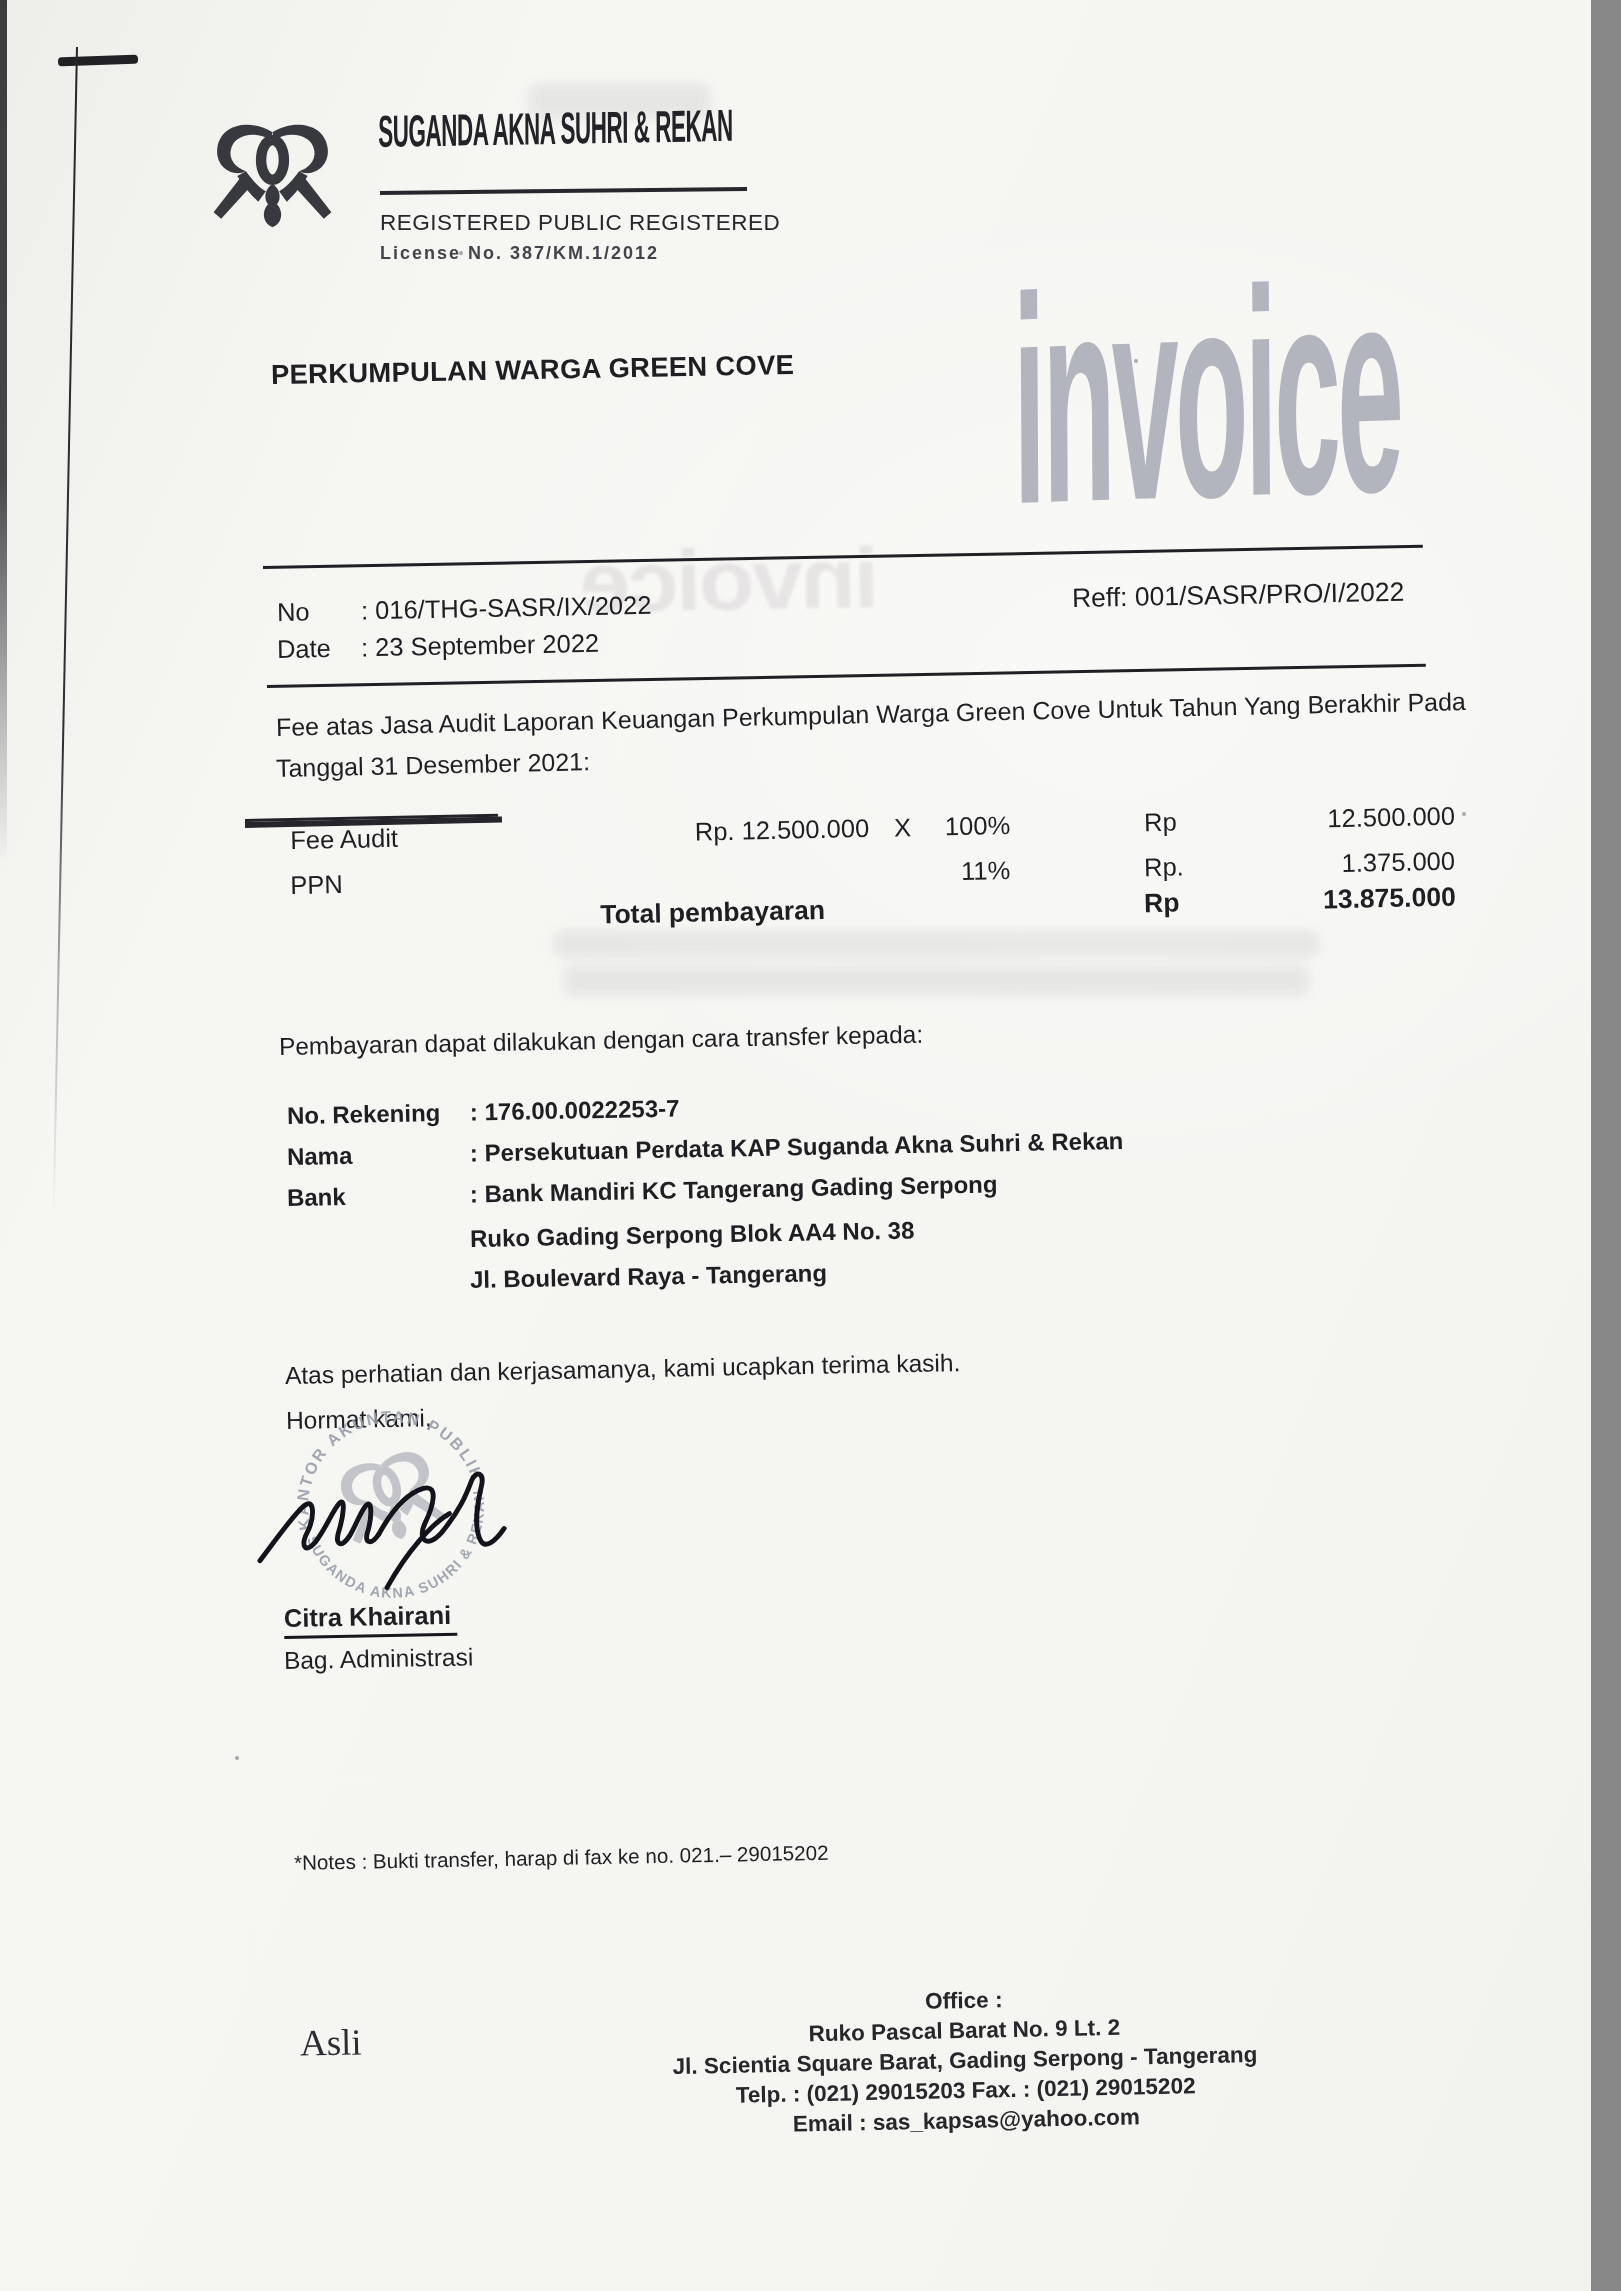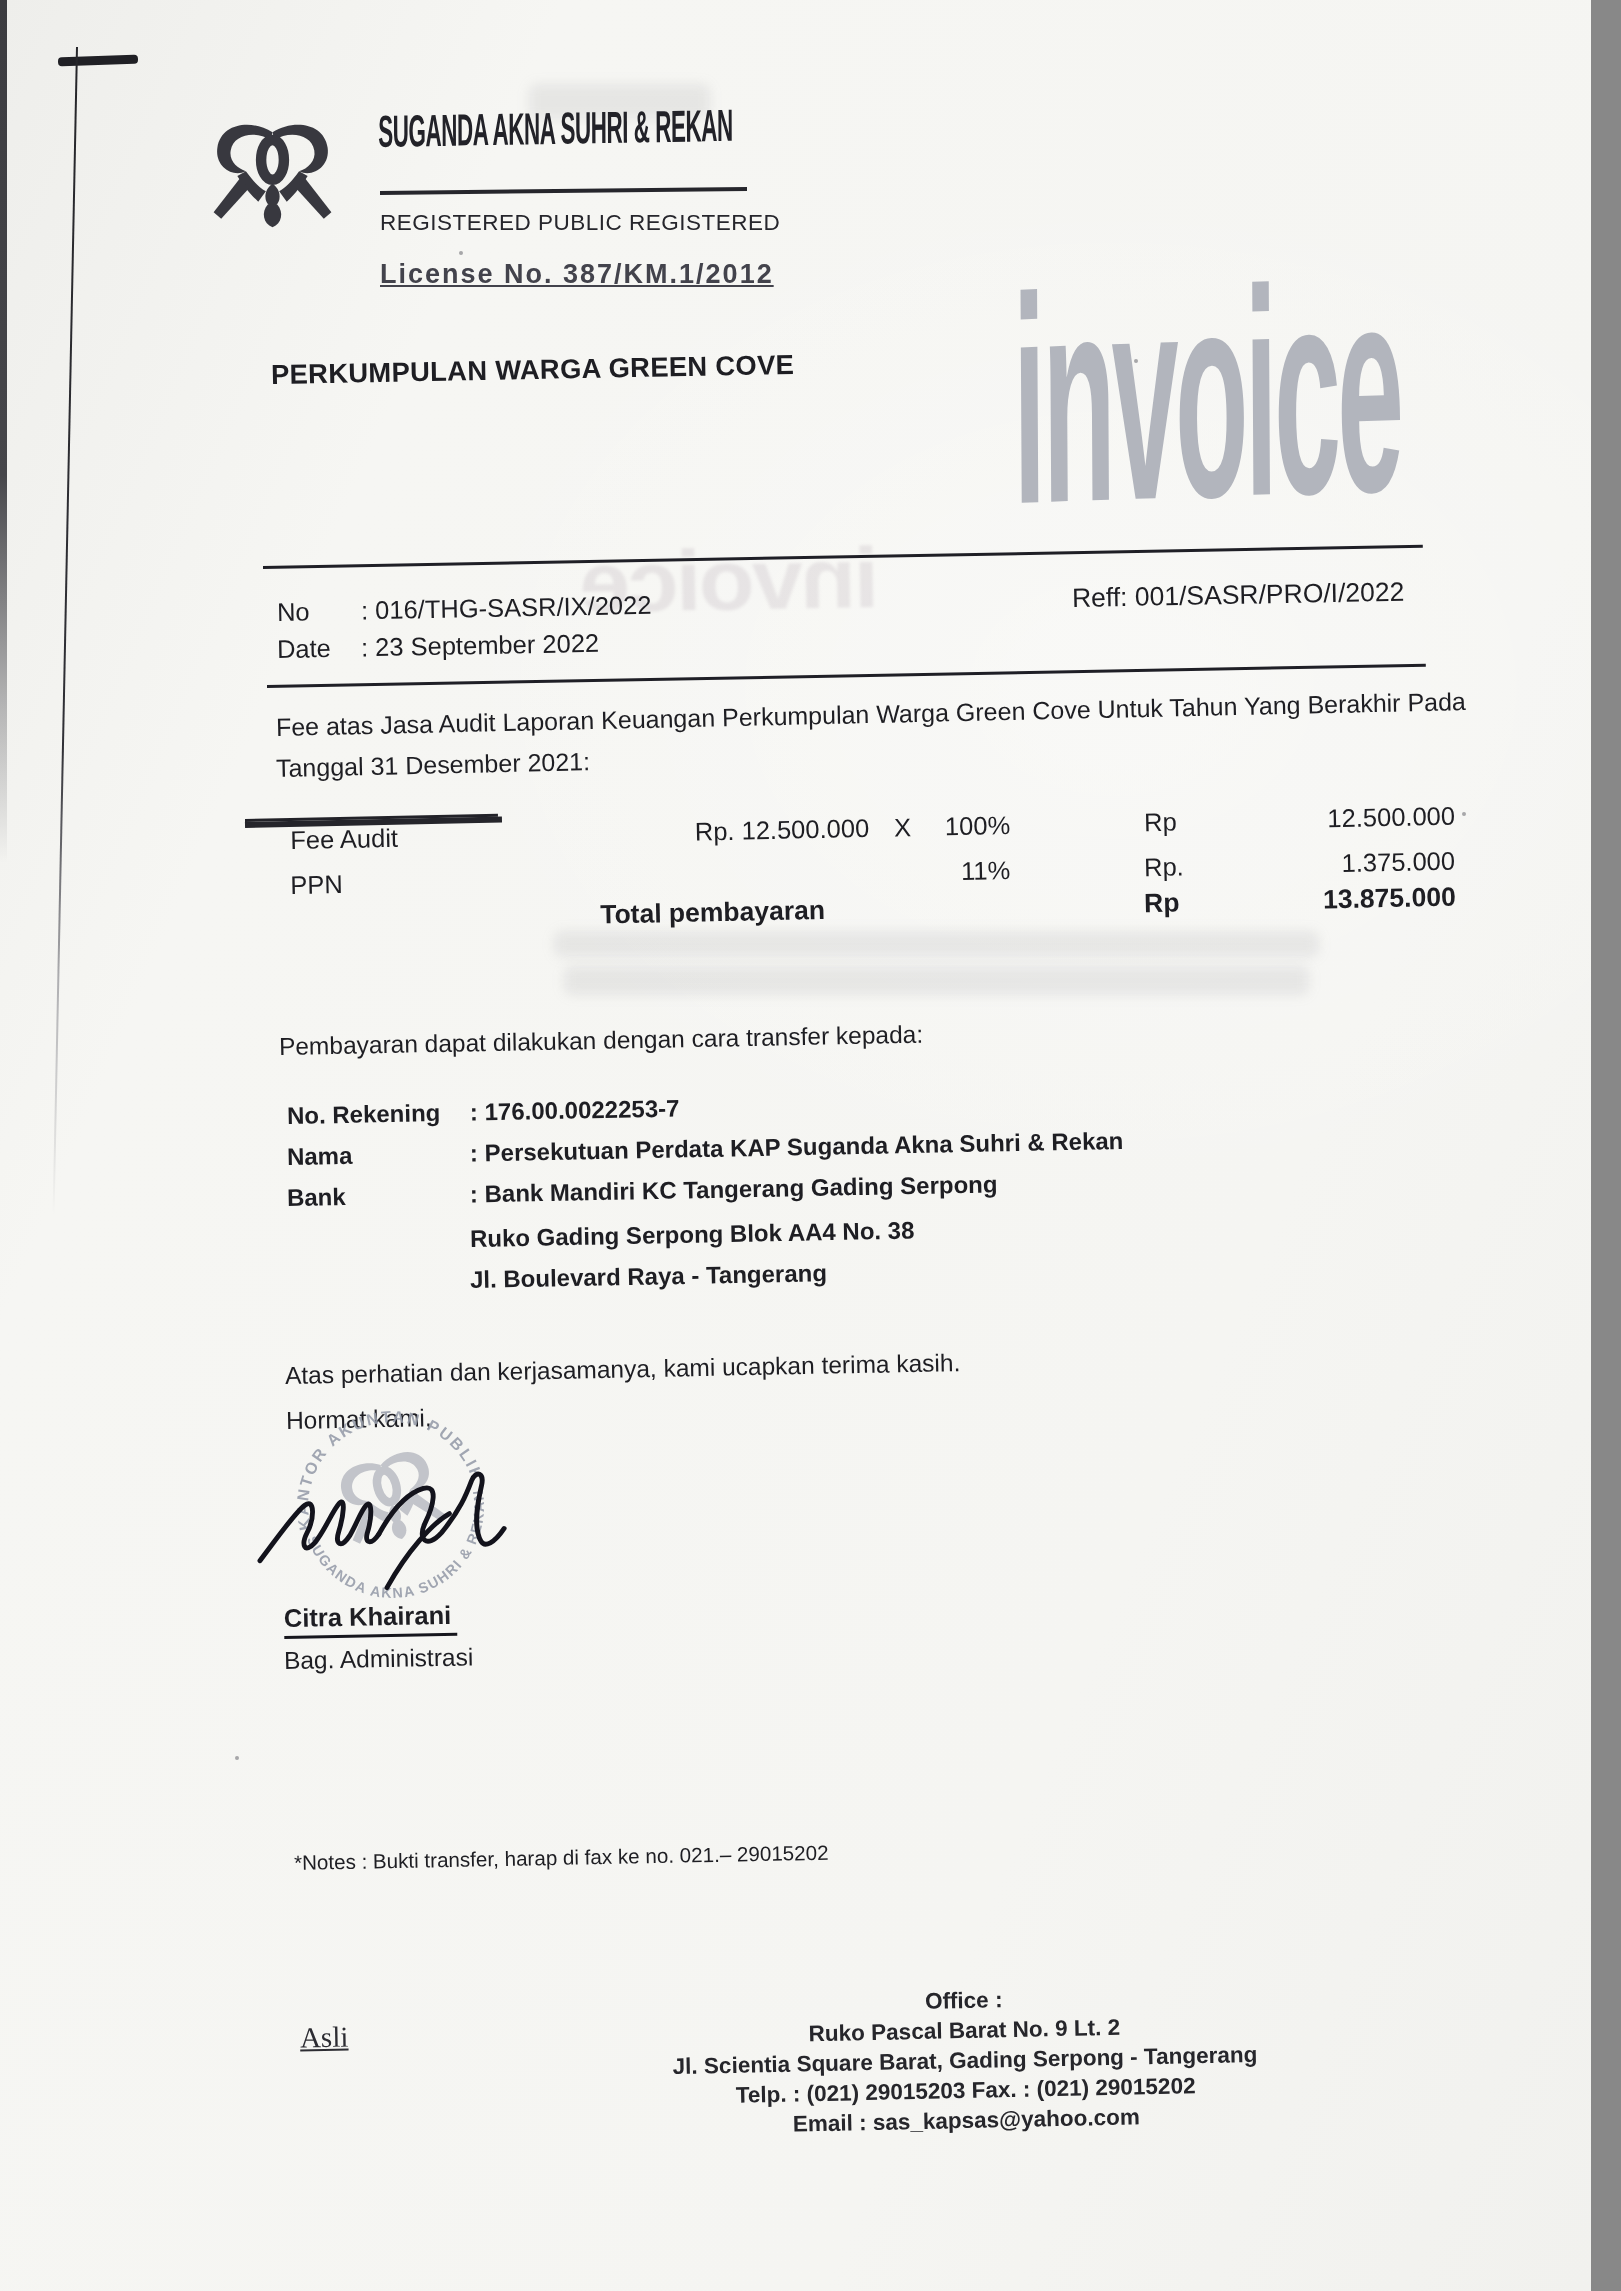--- a/index.html
+++ b/index.html
@@ -24,21 +24,21 @@
     background:linear-gradient(#26262a 0%, #303036 60%, rgba(90,90,100,.45) 80%, rgba(120,120,130,0) 100%);}
   .ghost-blob{filter:blur(5.9px); background:rgba(135,135,140,0.14); border-radius:7.8px;}
   .speck{width:3.9px;height:3.9px;border-radius:50%;background:rgba(70,70,80,.45);}
 
   
   .logo{left:206px;top:112px;width:133px;height:129px;color:#38383f;}
   .company-name{left:378px;top:106px;font-size:45px;font-weight:700;letter-spacing:-1px;
     transform:scaleX(.5) rotate(-0.5deg);transform-origin:0 0;white-space:nowrap;color:#222228;}
   .company-rule{left:380px;top:189px;width:367px;height:3.9px;background:#26262c;transform:rotate(-0.6deg);}
   .subtitle{left:380px;top:210px;font-size:22.5px;letter-spacing:0.5px;white-space:nowrap;color:#26262c;}
-  .license{left:380px;top:259px;font-size:27px;font-weight:700;letter-spacing:2px;color:#43434c;white-space:nowrap;text-decoration:underline;}
+  .license{left:380px;top:243px;font-size:18px;font-weight:700;letter-spacing:2px;color:#43434c;white-space:nowrap;}
 
   .recipient{left:271px;top:359px;font-size:27.4px;font-weight:700;letter-spacing:0.3px;white-space:nowrap;}
 
   
   .watermark{left:1012px;top:272px;font-size:294px;font-weight:700;line-height:.88;letter-spacing:-9.8px;
     color:#b2b5bd;transform:scaleX(.41) rotate(-0.8deg);transform-origin:0 0;white-space:nowrap;}
   .ghost-wm{left:878px;top:529px;font-size:147px;font-weight:700;letter-spacing:-3.9px;
     color:rgba(150,132,148,.9);opacity:.18;filter:blur(2.9px);
     transform:scale(-0.62,0.58) rotate(1deg);transform-origin:0 0;white-space:nowrap;}
 
@@ -91,22 +91,22 @@
   .sig path{stroke:#13131c;stroke-width:5.5;fill:none;stroke-linecap:round;stroke-linejoin:round;}
   .sig-name{left:284px;top:1604px;font-size:25.5px;font-weight:700;border-bottom:3.9px solid #17171d;
     padding:0 5.9px 2.9px 0;white-space:nowrap;}
   .sig-title{left:284px;top:1647px;font-size:24.5px;white-space:nowrap;}
 
   .notes{left:294px;top:1851px;font-size:20.6px;white-space:nowrap;}
 
   
   .footer{left:519px;top:1986px;width:892px;text-align:center;transform:rotate(-1.2deg);}
   .footer div{font-size:22.5px;font-weight:700;line-height:30px;color:#26262b;white-space:nowrap;}
-  .asli{left:300px;top:2021px;font-family:"Liberation Serif", serif;font-size:29px;color:#2c2c32;
-    transform:rotate(-1deg);text-decoration:underline;}
+  .asli{left:300px;top:2021px;font-family:"Liberation Serif", serif;font-size:37px;color:#2c2c32;
+    transform:rotate(-1deg);}
 </style>
 </head>
 <body>
 
 <svg width="0" height="0" style="position:absolute">
   <defs>
     <g id="sas-mark">
       <path d="M70 16 C48 2 16 6 12 32 C9 52 28 64 42 57 C33 54 24 46 26 35 C29 18 52 14 68 24 Z"></path>
       <path d="M70 16 C92 2 124 6 128 32 C131 52 112 64 98 57 C107 54 116 46 114 35 C111 18 88 14 72 24 Z"></path>
       <ellipse cx="70" cy="45" rx="12" ry="21" fill="none" stroke="currentColor" stroke-width="11"></ellipse>

